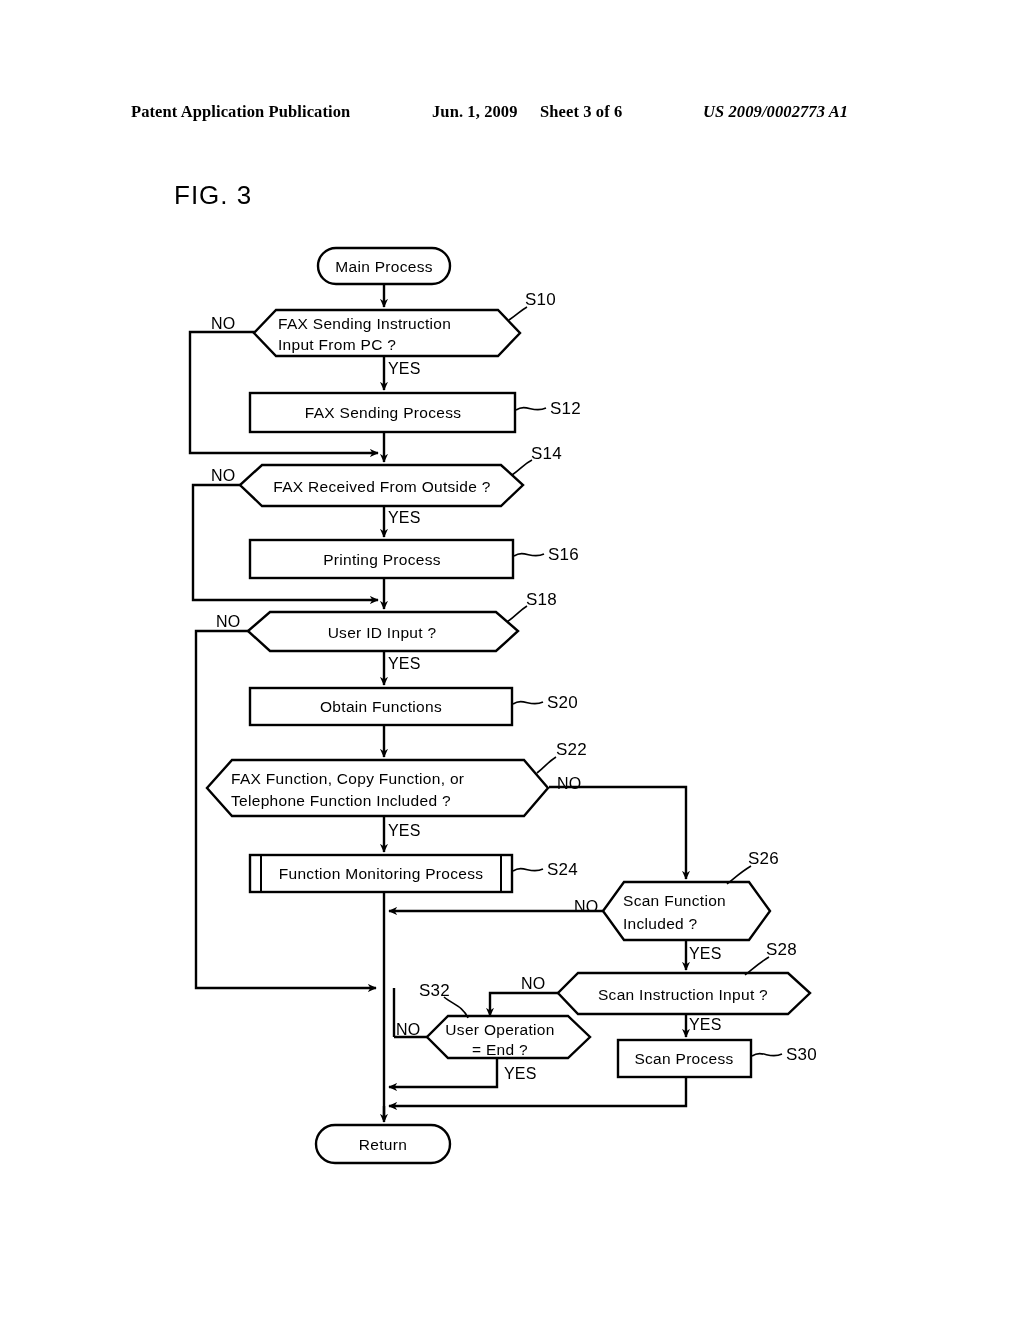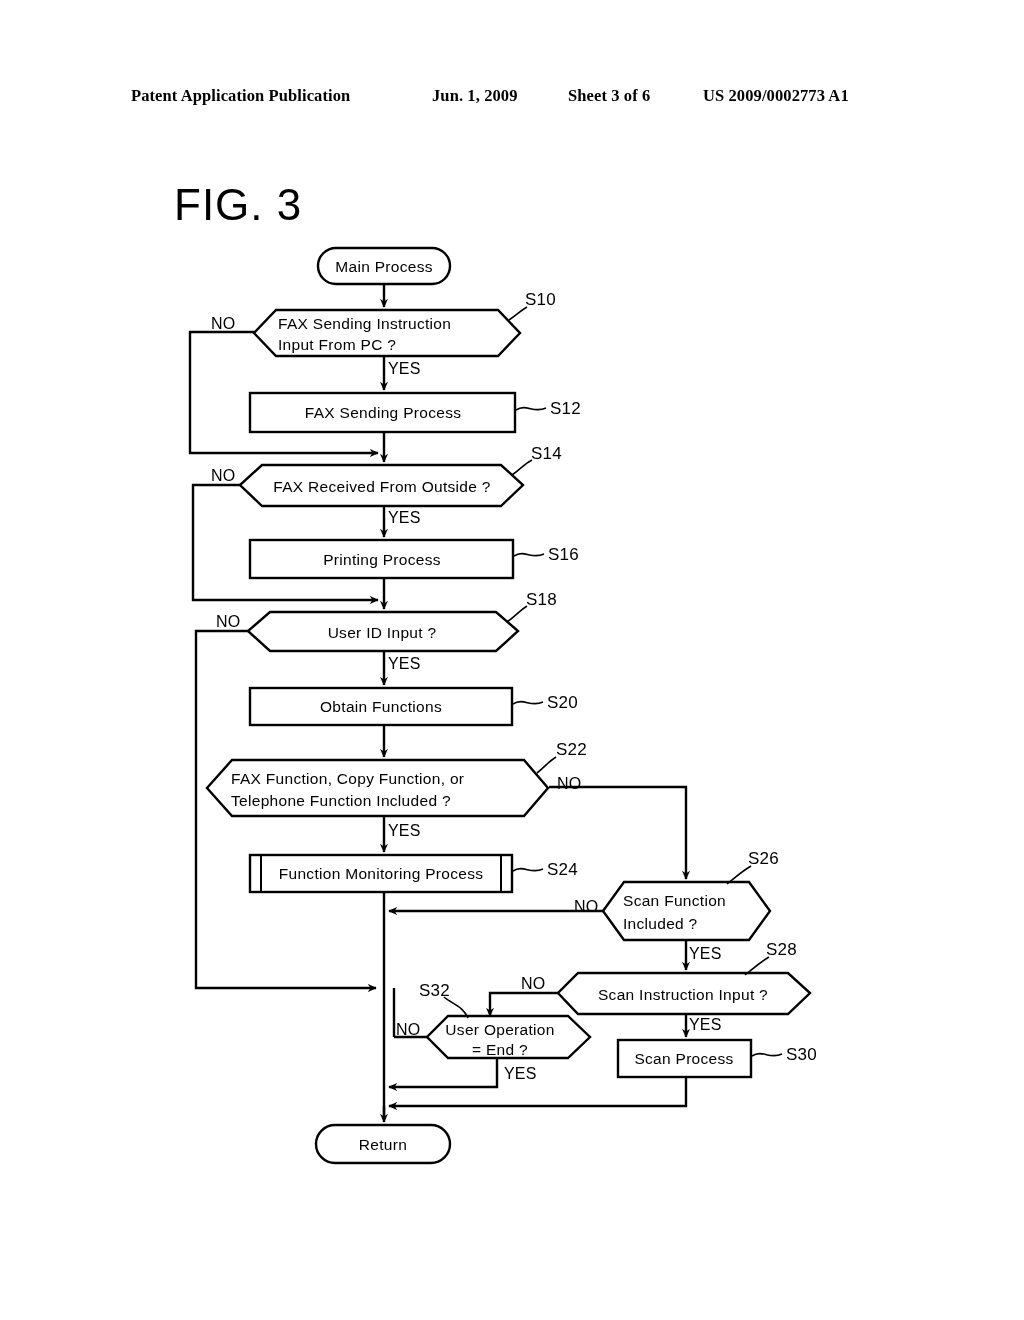--- a/index.html
+++ b/index.html
@@ -19,31 +19,31 @@
   
   .hdr{
     position:absolute;
     top:86px;left:0;width:1024px;
     font-family:"Liberation Serif", serif;
     font-weight:bold;
     font-size:16.5px;
     letter-spacing:.1px;
     white-space:nowrap;
   }
-  .hdr span{position:absolute;top:0;}
+  .hdr span{position:absolute;top:16px;}
   .hdr .h1{left:131px;}
   .hdr .h2{left:432px;}
-  .hdr .h3{left:540px;margin-left:28px;}
-  .hdr .h4{left:703px;}
+  .hdr .h3{left:540px;}
+  .hdr .h4{left:703px;font-style:italic;}
 
   
   .figtitle{
     position:absolute;
     left:174px;top:180px;
-    font-size:44px;
+    font-size:26px;
     font-family:"Liberation Sans", sans-serif;
     letter-spacing:1px;
   }
 
   
   svg#flow{
     position:absolute;left:0;top:0;
     width:1024px;height:1320px;
   }
   svg#flow text{

